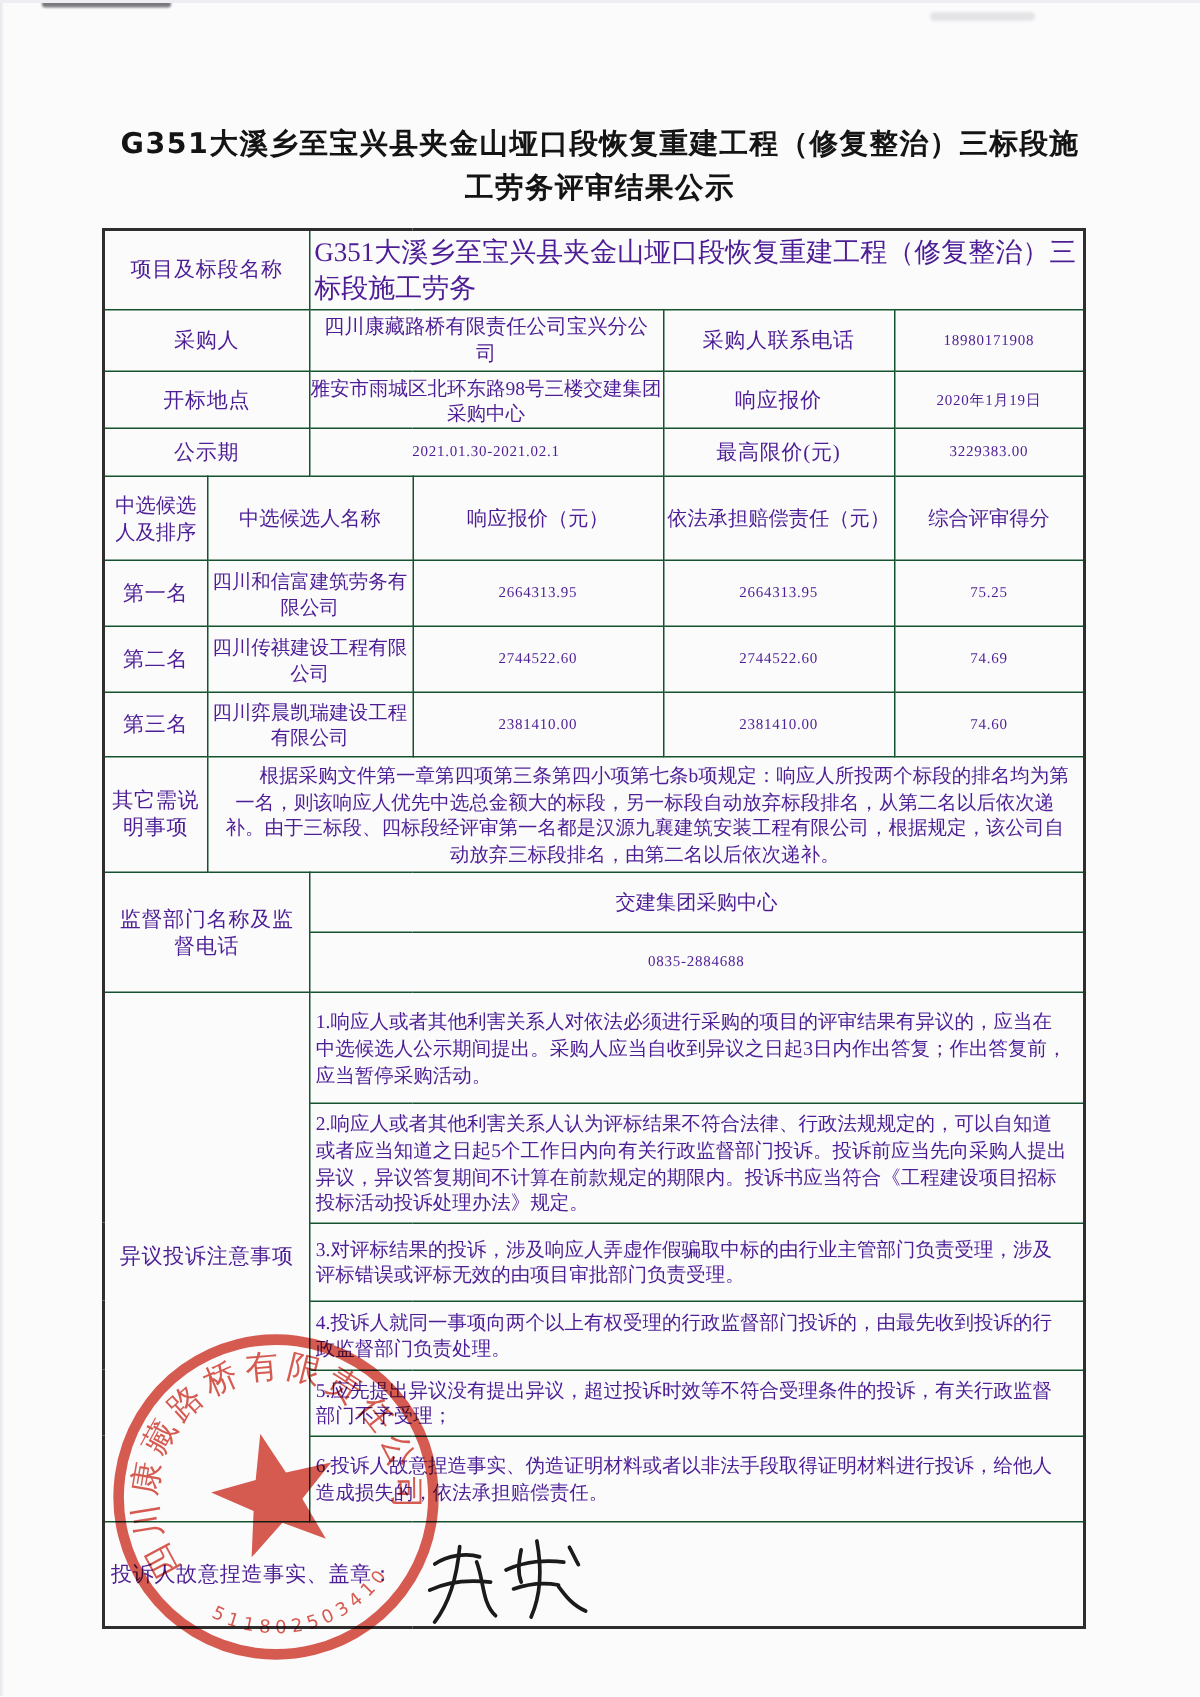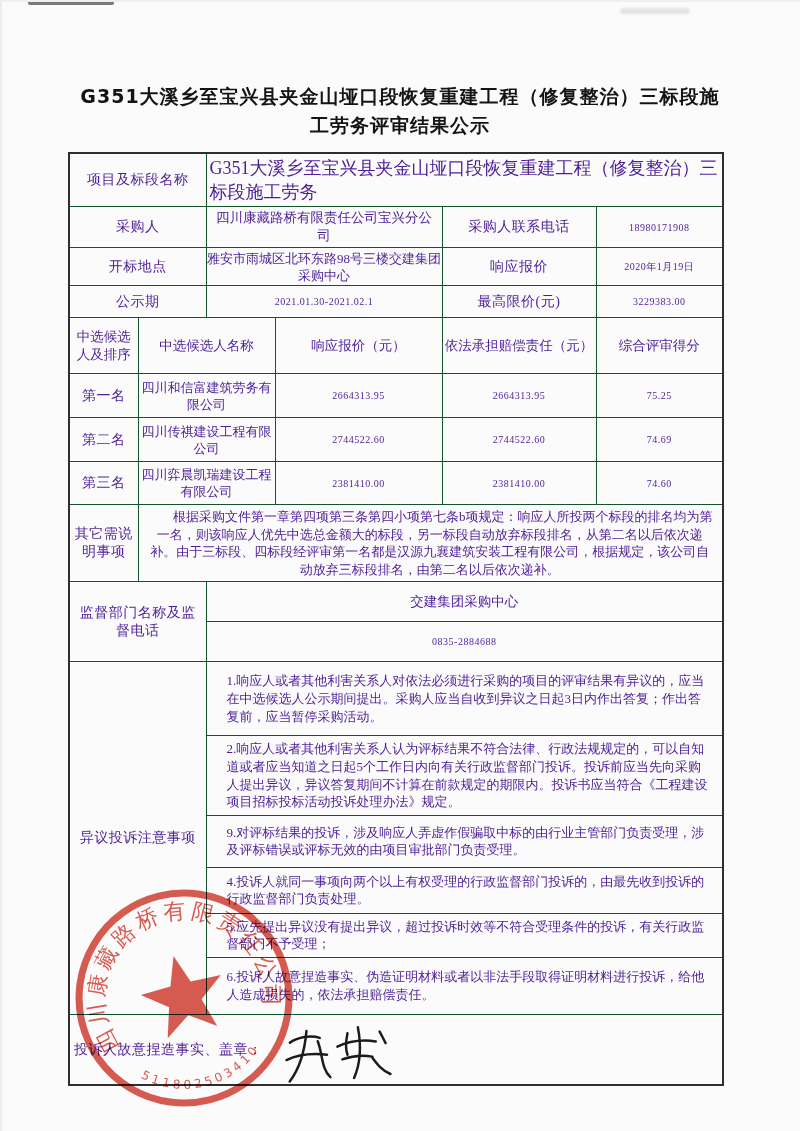--- a/index.html
+++ b/index.html
@@ -40,21 +40,21 @@
     padding:2px 3px;
     word-break:break-all;
     color:#4c1d95;
   }
   td.lbl{font-size:14px;letter-spacing:.5px;}
   td.left{text-align:left;padding:2px 2px 2px 3px;font-size:18px;}
   td.num{font-size:10px;letter-spacing:.5px;}
   td.hdr{font-size:13.5px;padding:0 1px;}
   td.notes{text-align:center;padding:3px 9px 3px 8px;font-size:13px;line-height:17.6px;}
   .notes p{margin:0;text-indent:2em;}
-  td.item{text-align:left;padding:4px 9px 4px 20px;font-size:13px;line-height:17.6px;}
+  td.item{text-align:left;padding:4px 9px 4px 4px;font-size:13px;line-height:17.6px;}
   td.name-cell{font-size:13px;line-height:17px;padding:0;}
 
   tr.h42{height:42px}tr.h37{height:37px}tr.h38{height:38px}tr.h32{height:32px}
   tr.h56{height:56px}tr.h44{height:44px}tr.h43{height:43px}tr.h71{height:71px}
   tr.h40{height:40px}tr.h74{height:74px}tr.h52{height:52px}tr.h46{height:46px}
   tr.h45{height:44px}tr.h57{height:57px}tr.hsig{height:71px}
 
   td.sig-cell{text-align:left;position:relative;padding-left:4px;font-size:14px;letter-spacing:.5px;}
   .sig-svg{position:absolute;left:196px;top:10px;}
 
@@ -154,21 +154,21 @@
       </tr>
 
       <tr class="h74">
         <td class="lbl" colspan="2" rowspan="6">异议投诉注意事项</td>
         <td class="item" colspan="4">1.响应人或者其他利害关系人对依法必须进行采购的项目的评审结果有异议的，应当在中选候选人公示期间提出。采购人应当自收到异议之日起3日内作出答复；作出答复前，应当暂停采购活动。</td>
       </tr>
       <tr class="h74">
         <td class="item" colspan="4">2.响应人或者其他利害关系人认为评标结果不符合法律、行政法规规定的，可以自知道或者应当知道之日起5个工作日内向有关行政监督部门投诉。投诉前应当先向采购人提出异议，异议答复期间不计算在前款规定的期限内。投诉书应当符合《工程建设项目招标投标活动投诉处理办法》规定。</td>
       </tr>
       <tr class="h52">
-        <td class="item" colspan="4">9.对评标结果的投诉，涉及响应人弄虚作假骗取中标的由行业主管部门负责受理，涉及评标错误或评标无效的由项目审批部门负责受理。</td>
+        <td class="item" colspan="4">3.对评标结果的投诉，涉及响应人弄虚作假骗取中标的由行业主管部门负责受理，涉及评标错误或评标无效的由项目审批部门负责受理。</td>
       </tr>
       <tr class="h46">
         <td class="item" colspan="4">4.投诉人就同一事项向两个以上有权受理的行政监督部门投诉的，由最先收到投诉的行政监督部门负责处理。</td>
       </tr>
       <tr class="h45">
         <td class="item" colspan="4">5.应先提出异议没有提出异议，超过投诉时效等不符合受理条件的投诉，有关行政监督部门不予受理；</td>
       </tr>
       <tr class="h57">
         <td class="item" colspan="4">6.投诉人故意捏造事实、伪造证明材料或者以非法手段取得证明材料进行投诉，给他人造成损失的，依法承担赔偿责任。</td>
       </tr>

